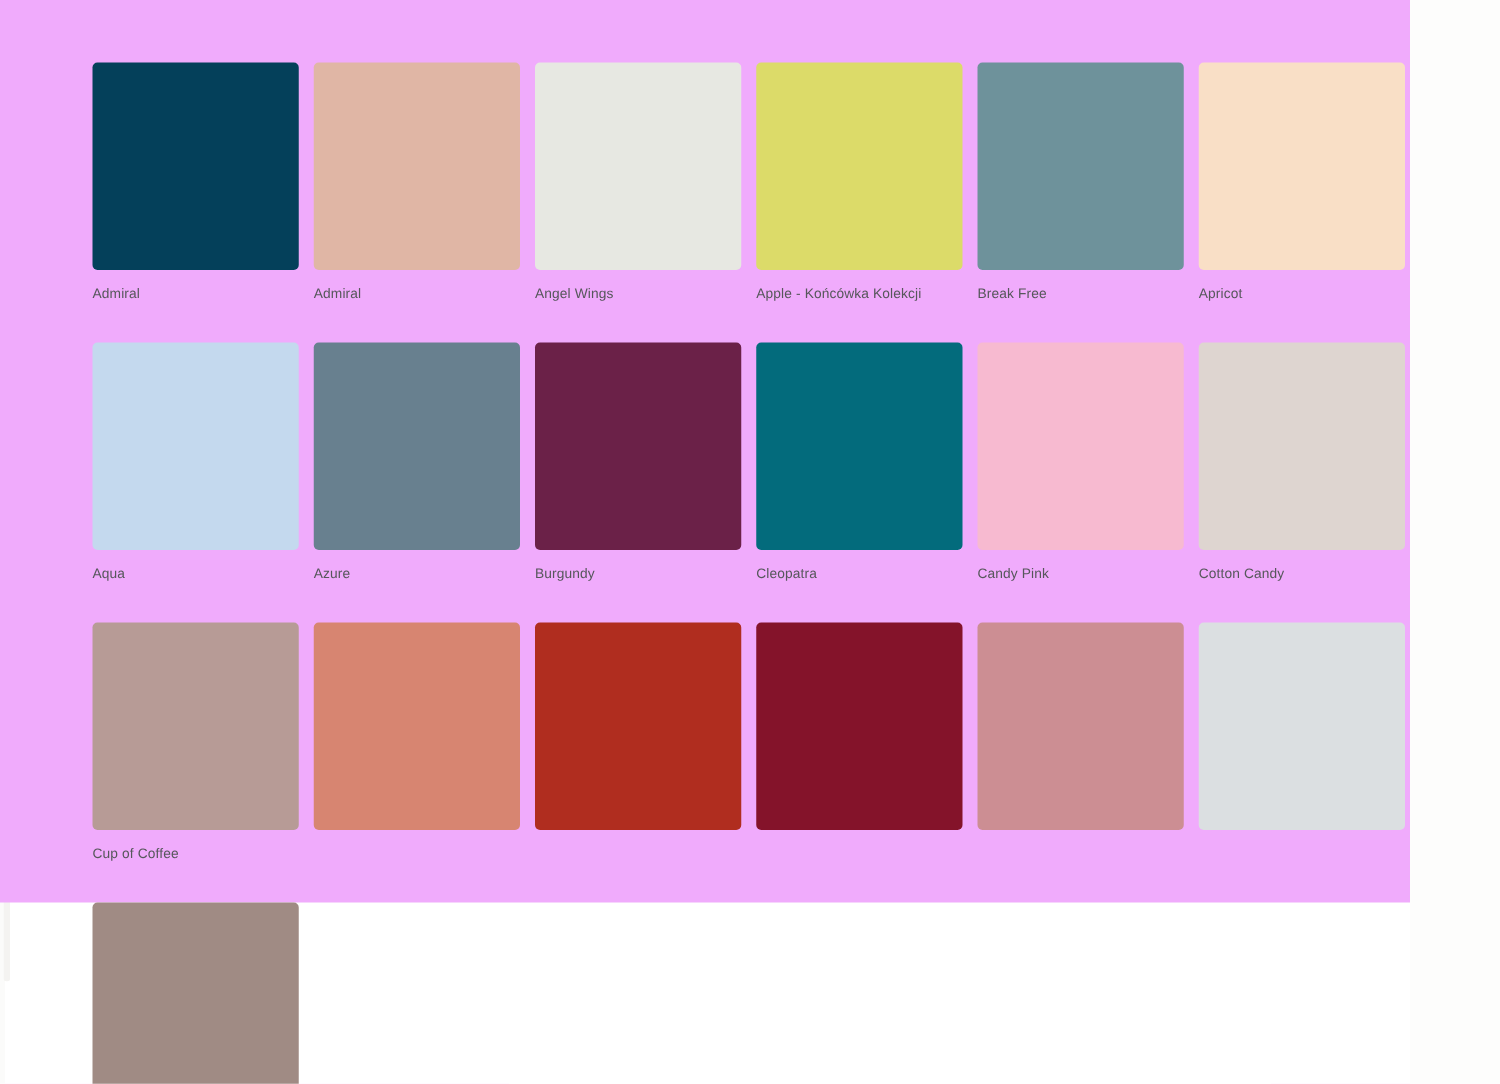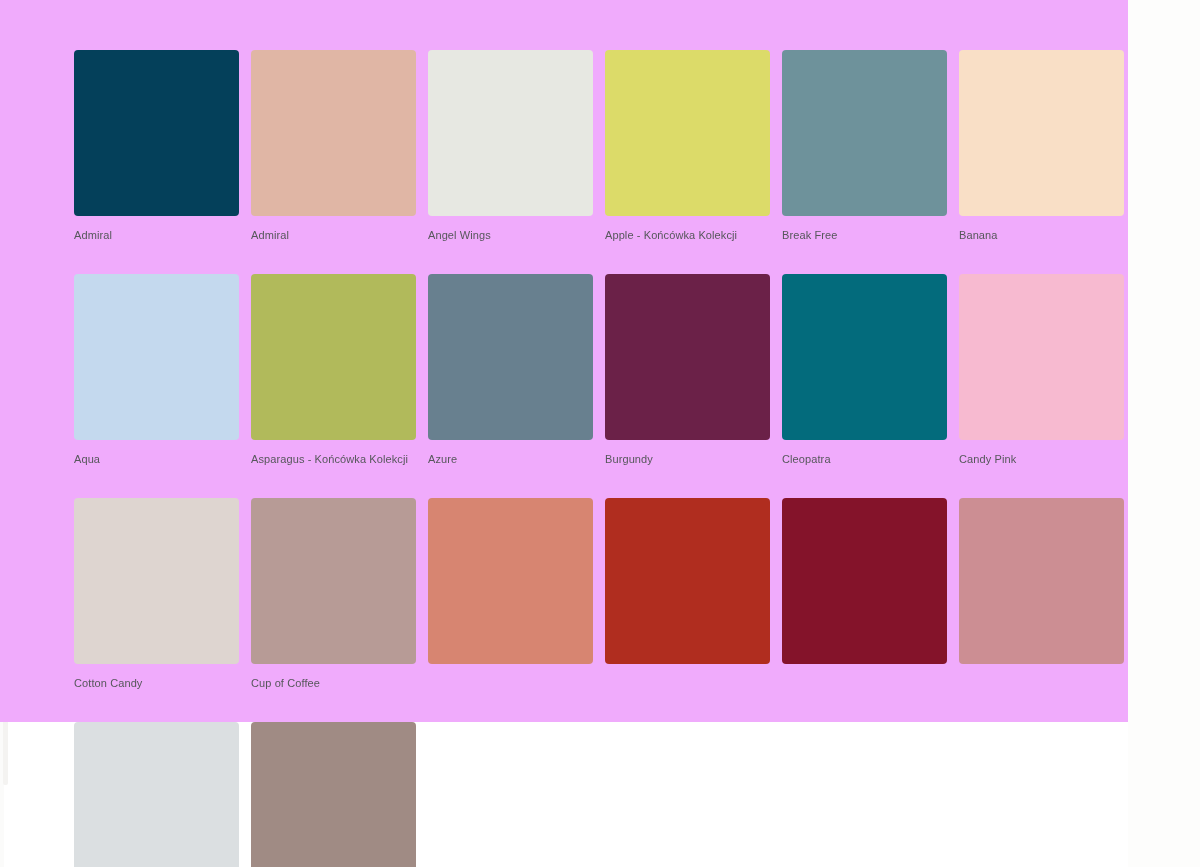--- a/index.html
+++ b/index.html
@@ -110,29 +110,25 @@
       <div class="swatch-cell">
         <span class="swatch-chip" style="background-color: rgb(220, 219, 105);"></span>
         <span class="swatch-label">Apple - Końcówka Kolekcji</span>
       </div>
       <div class="swatch-cell">
         <span class="swatch-chip" style="background-color: rgb(110, 146, 155);"></span>
         <span class="swatch-label">Break Free</span>
       </div>
       <div class="swatch-cell">
         <span class="swatch-chip" style="background-color: rgb(249, 223, 198);"></span>
-        <span class="swatch-label">Banana</span>
+        <span class="swatch-label">Apricot</span>
       </div>
       <div class="swatch-cell">
         <span class="swatch-chip" style="background-color: rgb(196, 217, 238);"></span>
         <span class="swatch-label">Aqua</span>
-      </div>
-      <div class="swatch-cell">
-        <span class="swatch-chip" style="background-color: rgb(177, 186, 91);"></span>
-        <span class="swatch-label">Asparagus - Końcówka Kolekcji</span>
       </div>
       <div class="swatch-cell">
         <span class="swatch-chip" style="background-color: rgb(104, 128, 143);"></span>
         <span class="swatch-label">Azure</span>
       </div>
       <div class="swatch-cell">
         <span class="swatch-chip" style="background-color: rgb(107, 33, 72);"></span>
         <span class="swatch-label">Burgundy</span>
       </div>
       <div class="swatch-cell">

